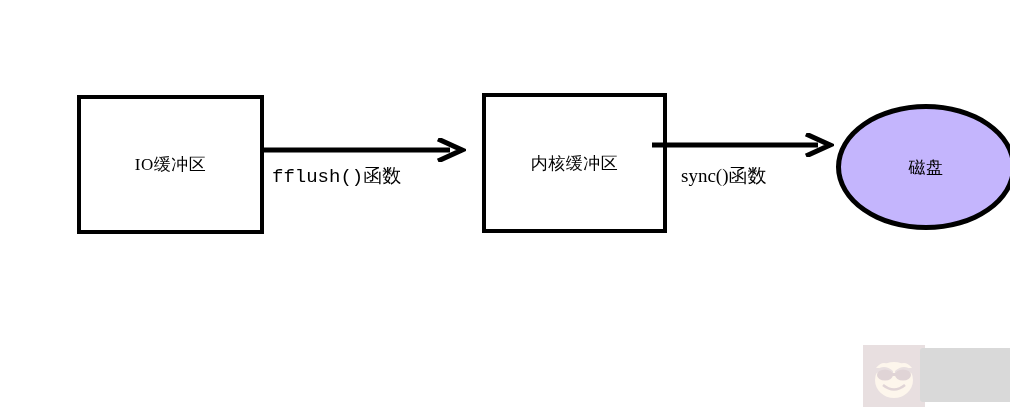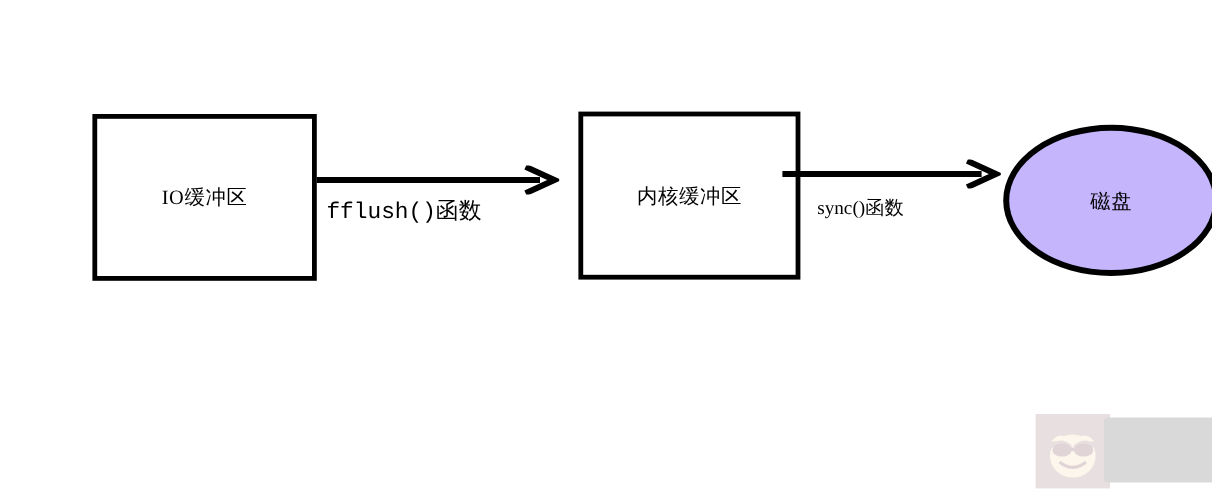--- a/index.html
+++ b/index.html
@@ -100,21 +100,21 @@
     left: 236px;
     top: 163px;
     font-family: "Liberation Mono", monospace;
     font-size: 19px;
     letter-spacing: 0px;
   }
   #label-sync {
     left: 645px;
     top: 163px;
     font-family: "Liberation Serif", serif;
-    font-size: 16px;
+    font-size: 19px;
     letter-spacing: 0px;
   }
 
   
   #watermark {
     position: absolute;
     left: 827px;
     top: 345px;
     width: 175px;
     height: 62px;

